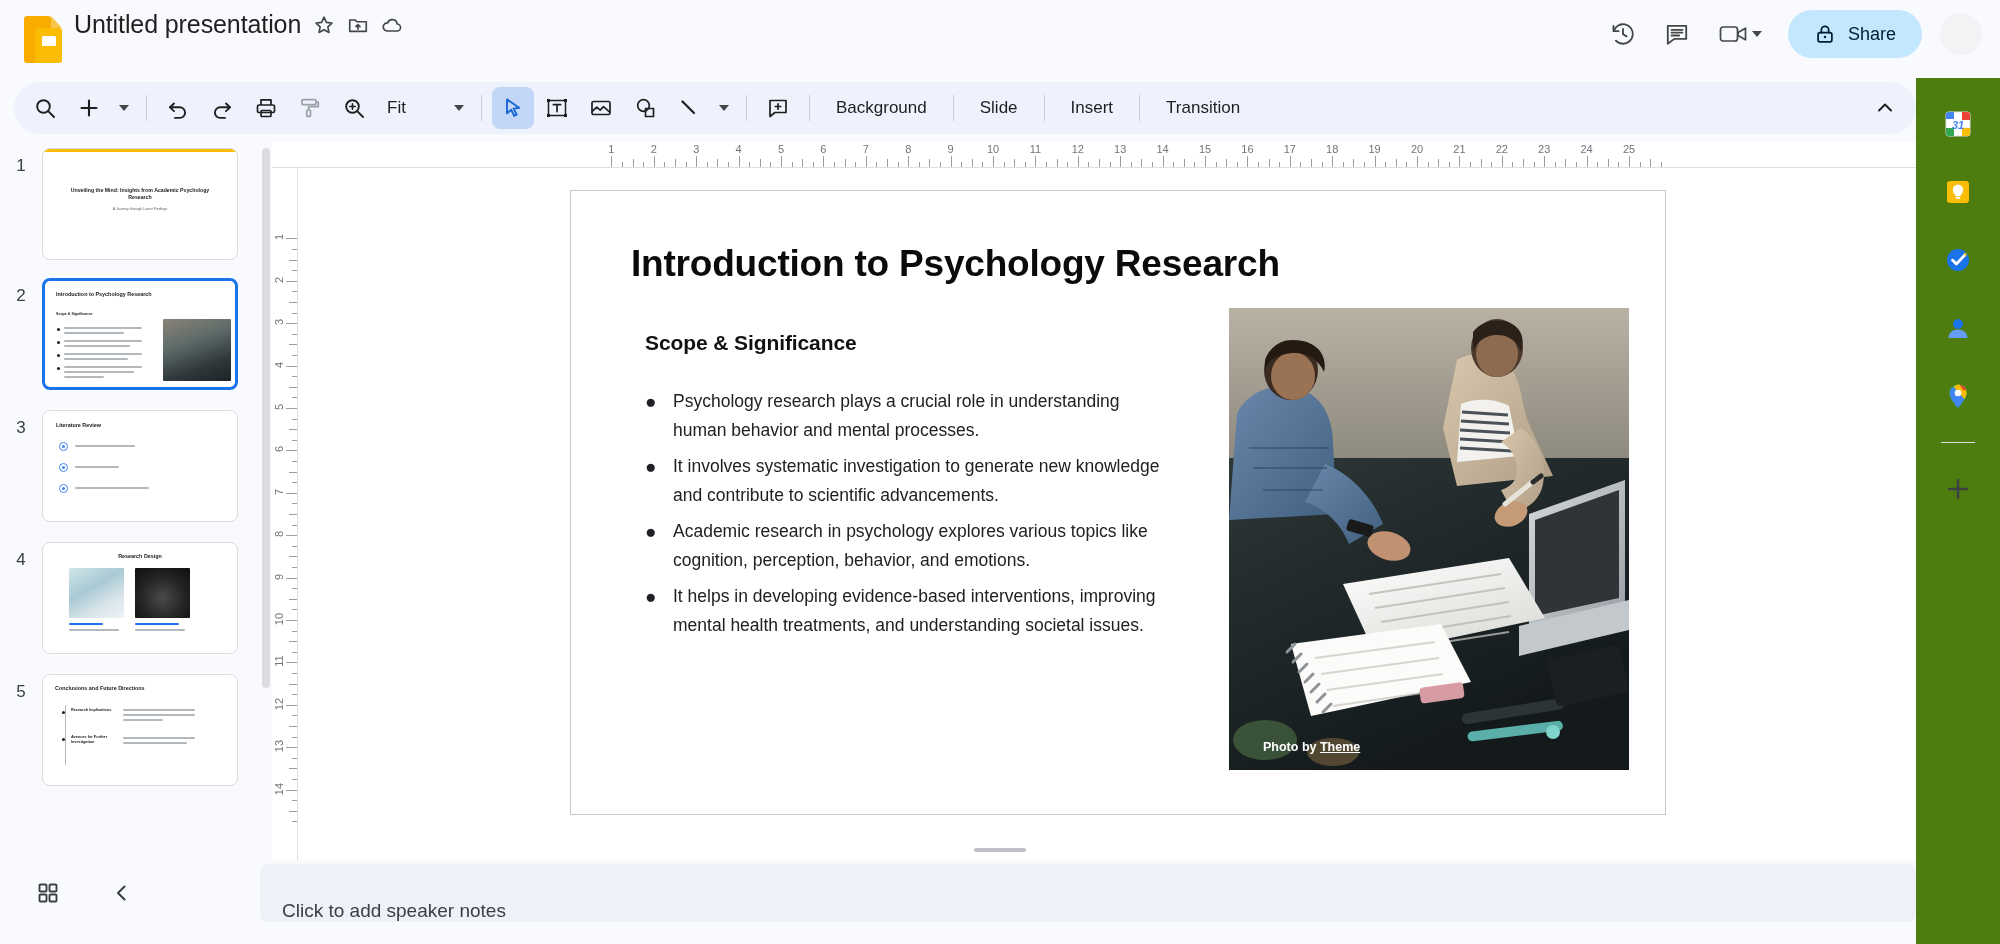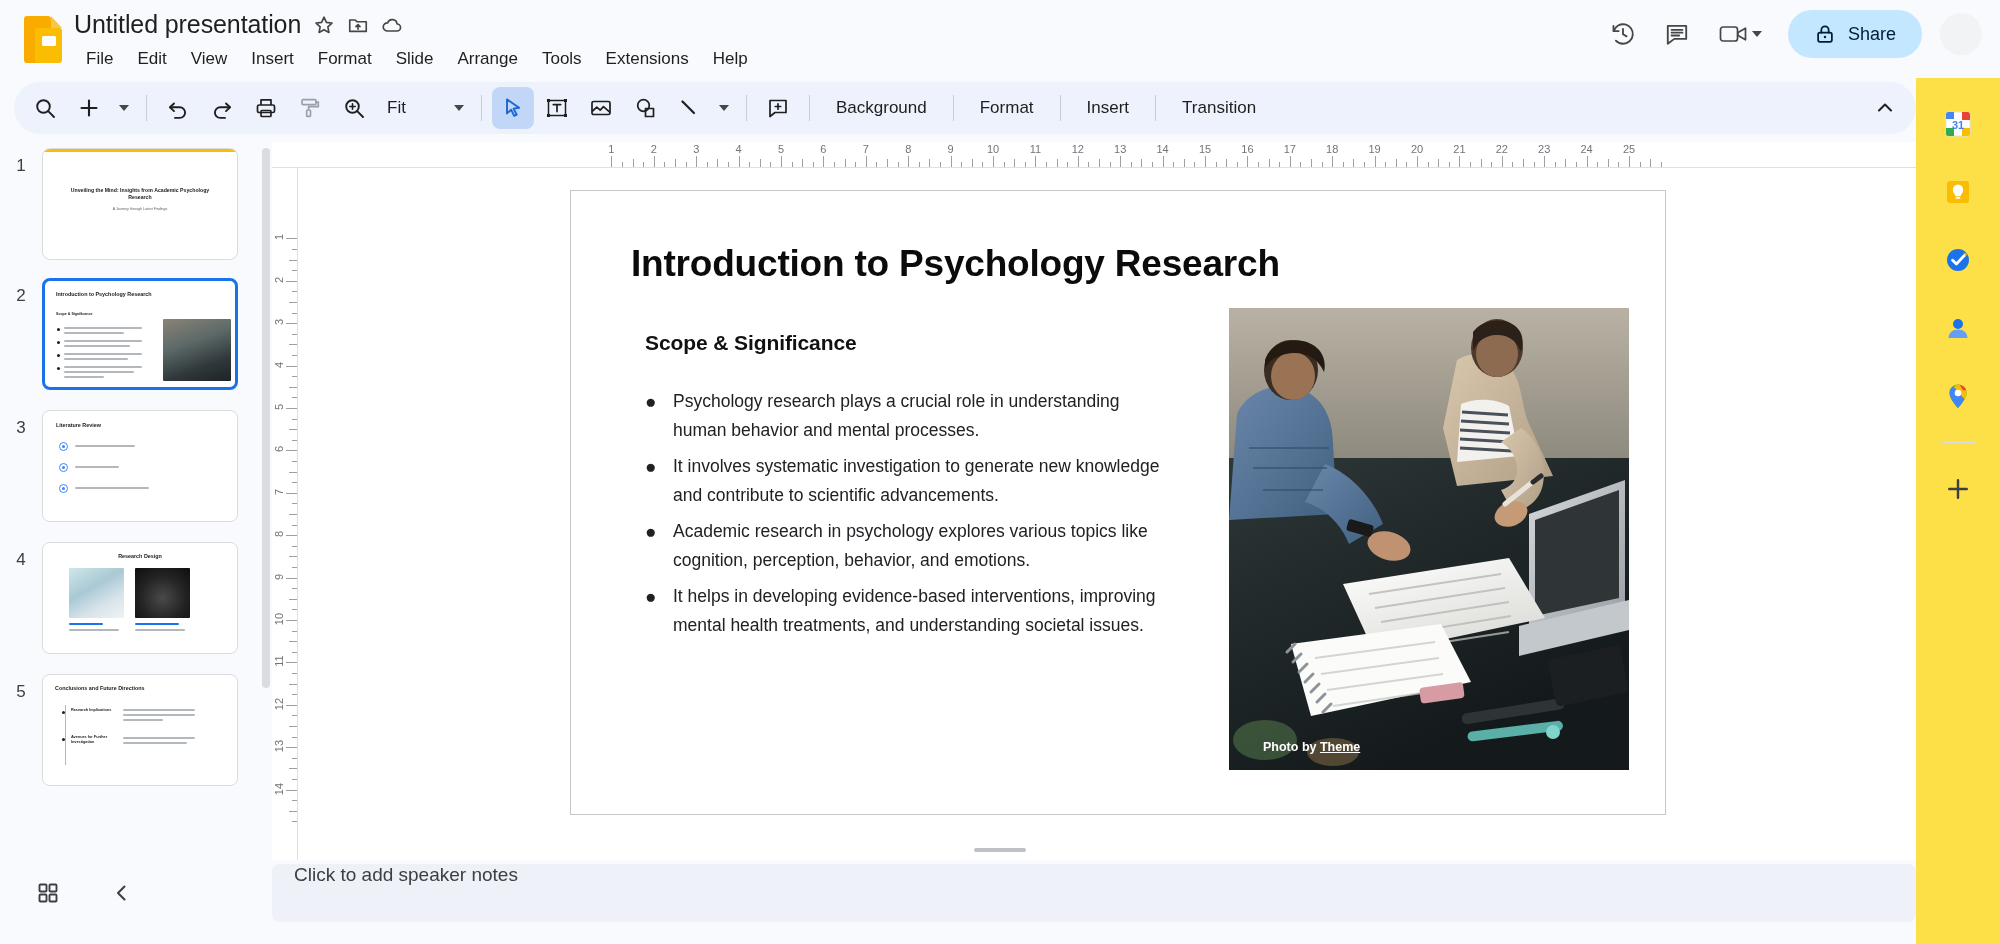--- a/index.html
+++ b/index.html
@@ -176,41 +176,41 @@
   }
   .photo-credit u { text-decoration: underline; }
 
   .notes-handle {
     position: absolute; left: 50%; transform: translateX(-50%); bottom: 0;
     width: 52px; height: 4px; background: #bdc1c6; border-radius: 2px;
   }
 
   
   .notes-bar {
-    position: absolute; left: 272px; right: 84px; bottom: 22px; height: 58px;
-    background: #eef1f8; border-radius: 8px; display: flex; align-items: flex-start;
+    position: absolute; left: 260px; right: 84px; bottom: 22px; height: 58px;
+    background: #eef1f8; border-radius: 8px; display: flex; align-items: flex-end;
     padding-left: 22px; cursor: text;
   }
   .notes-placeholder { font-size: 19px; color: #3c4043; }
 
   .bottom-left {
     position: absolute; left: 0; bottom: 22px; width: 272px; height: 58px;
     display: flex; align-items: center; gap: 34px; padding-left: 28px;
   }
   .bl-btn {
     width: 40px; height: 40px; display: flex; align-items: center; justify-content: center;
     cursor: pointer; color: #3c4043; border-radius: 50%;
   }
   .bl-btn svg { width: 24px; height: 24px; display: block; }
 
   
   .rail {
     position: absolute; right: 0; top: 78px; width: 84px; bottom: 0;
-    background: #fde047; display: flex; flex-direction: column;
-    align-items: center; padding-top: 24px; gap: 24px;
+    background: #4d7c0f; display: flex; flex-direction: column;
+    align-items: center; padding-top: 24px; gap: 24px; font-style: italic;
   }
   .rail-btn {
     width: 44px; height: 44px; display: flex; align-items: center; justify-content: center;
     cursor: pointer; border-radius: 8px;
   }
   .rail-btn svg { width: 28px; height: 28px; display: block; }
   .rail-sep { width: 34px; height: 1px; background: #dadce0; }
 </style>
 </head>
 <body>
@@ -241,32 +241,20 @@
             <path d="M12 11.5v5M12 11.5l-2.2 2.2M12 11.5l2.2 2.2" stroke-linecap="round"></path>
           </svg>
       </div>
       <div class="hdr-ico">
         <svg viewBox="0 0 24 24" fill="none" stroke="currentColor" stroke-width="1.8">
             <path d="M6.5 18.5h11a3.8 3.8 0 000-7.6 5.3 5.3 0 00-10.3-1.2A3.9 3.9 0 006.5 18.5z" stroke-linejoin="round"></path>
           </svg>
       </div>
     </div>
 
-    <div class="menubar">
-      <div class="menu-item">File</div>
-      <div class="menu-item">Edit</div>
-      <div class="menu-item">View</div>
-      <div class="menu-item">Insert</div>
-      <div class="menu-item">Format</div>
-      <div class="menu-item">Slide</div>
-      <div class="menu-item">Arrange</div>
-      <div class="menu-item">Tools</div>
-      <div class="menu-item">Extensions</div>
-      <div class="menu-item">Help</div>
-    </div>
 
     <div class="hdr-right">
       <div class="round-btn">
         <svg viewBox="0 0 24 24" fill="none" stroke="currentColor" stroke-width="1.7">
             <path d="M3.5 9.2A9 9 0 1112 21a9 9 0 01-6.6-2.9" stroke-linecap="round"></path>
             <path d="M3.2 4.5v4.8h4.8" stroke-linecap="round" stroke-linejoin="round"></path>
             <path d="M12 7.2v5l3.3 2" stroke-linecap="round"></path>
           </svg>
       </div>
       <div class="round-btn">
@@ -386,21 +374,21 @@
     <div class="tb-sep"></div>
     <div class="tb-btn">
       <svg viewBox="0 0 24 24" fill="none" stroke="currentColor" stroke-width="1.7">
           <path d="M4 4.5h16v12H9l-5 4z" stroke-linejoin="round"></path>
           <path d="M12 7.8v5.4M9.3 10.5h5.4" stroke-linecap="round"></path>
         </svg>
     </div>
     <div class="tb-sep"></div>
     <div class="tb-text-btn">Background</div>
     <div class="tb-sep"></div>
-    <div class="tb-text-btn">Format</div>
+    <div class="tb-text-btn">Slide</div>
     <div class="tb-sep"></div>
     <div class="tb-text-btn">Insert</div>
     <div class="tb-sep"></div>
     <div class="tb-text-btn">Transition</div>
     <div class="tb-btn tb-collapse">
       <svg viewBox="0 0 24 24" fill="none" stroke="currentColor" stroke-width="2">
           <path d="M6 14.5L12 8.5l6 6" stroke-linecap="round" stroke-linejoin="round"></path>
         </svg>
     </div>
   </div>

